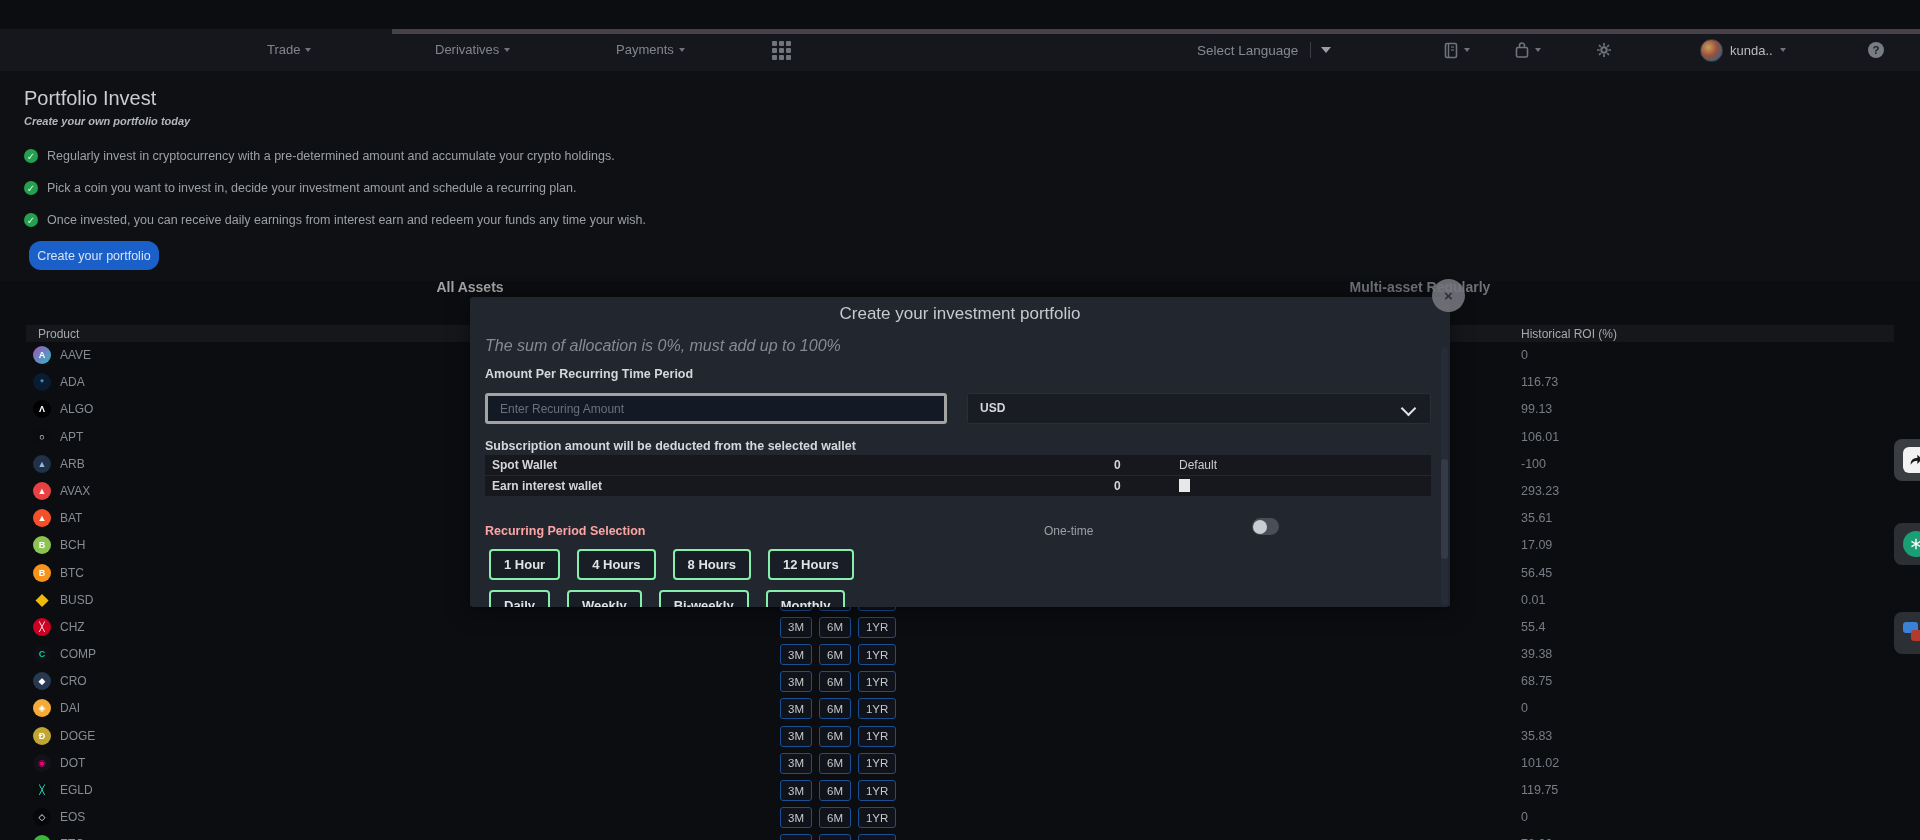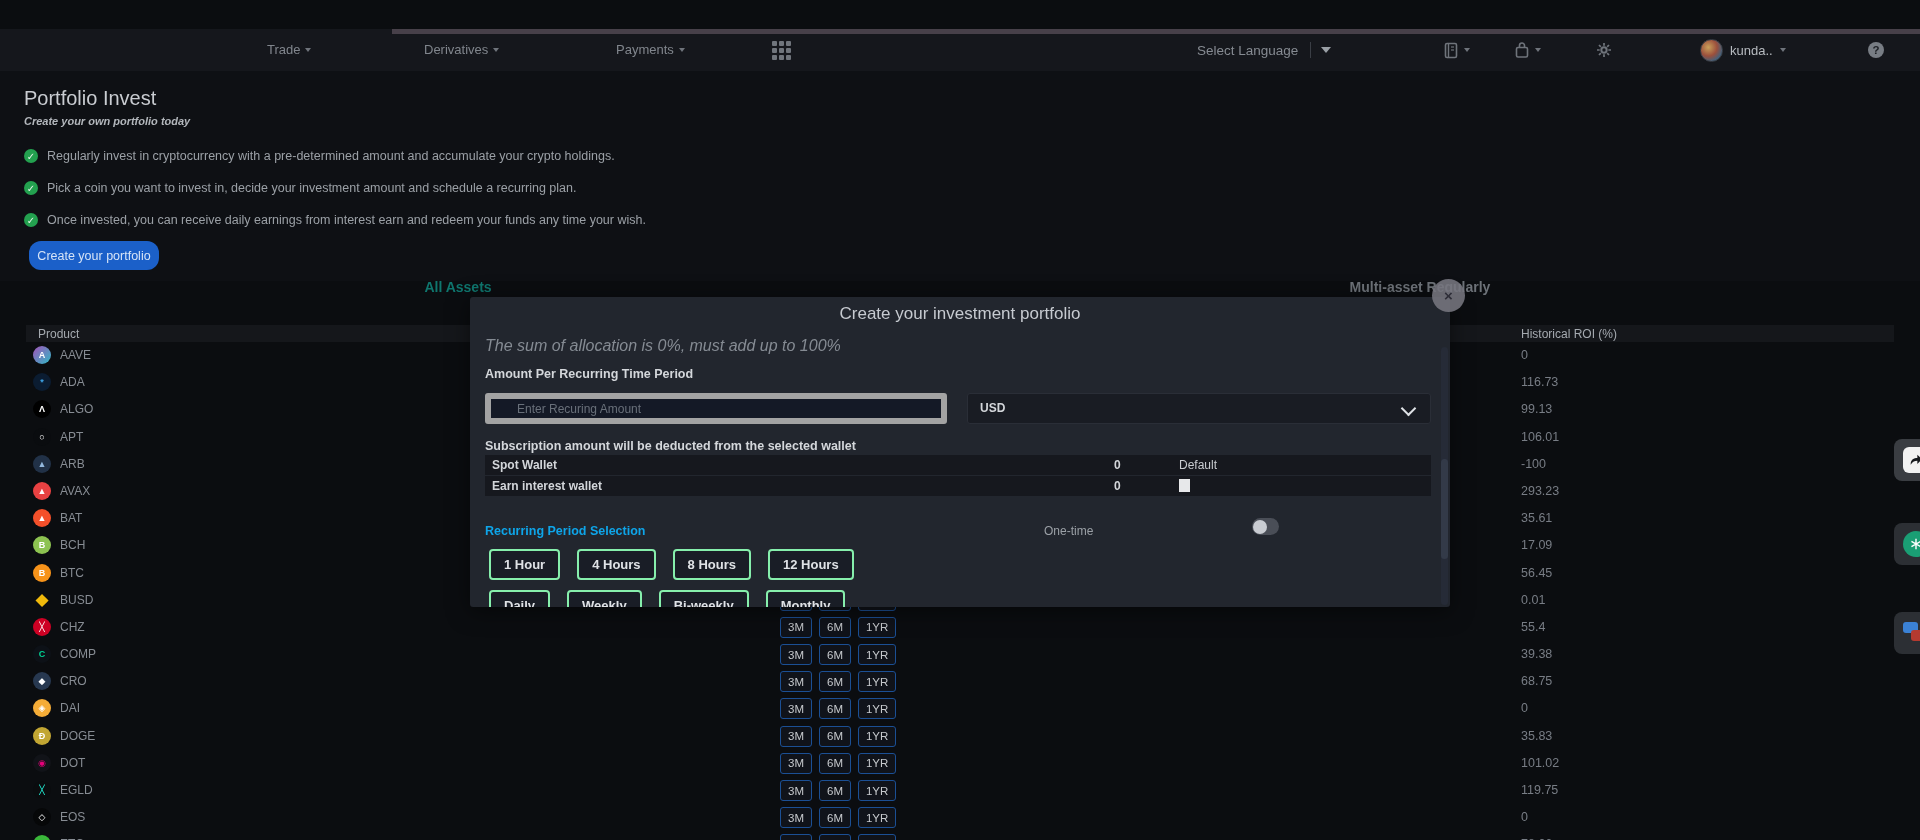--- a/index.html
+++ b/index.html
@@ -5,21 +5,21 @@
   html,body{margin:0;padding:0;background:#0b0d10;font-family:"Liberation Sans","DejaVu Sans",sans-serif;}
   #stage{position:relative;width:1920px;height:840px;overflow:hidden;background:#0b0d10;margin-top:29px;}
   .abs{position:absolute;}
 
   
   #accent-bar{left:392px;top:0;width:1528px;height:5px;background:#474049;}
 
   
   #nav{left:0;top:0;width:1920px;height:42px;background:#15171c;}
   .nmenu{top:0;height:42px;line-height:42px;color:#81868d;font-size:13px;cursor:pointer;display:flex;align-items:center;gap:5px;}
-  .m1{left:267px;} .m2{left:424px;} .m3{left:616px;}
+  .m1{left:267px;} .m2{left:435px;} .m3{left:616px;}
   .car{width:0;height:0;border-left:3.5px solid transparent;border-right:3.5px solid transparent;border-top:4px solid #6f747b;display:inline-block;}
   #grid-icon{left:772px;top:12px;width:20px;height:20px;display:grid;grid-template-columns:repeat(3,5px);grid-template-rows:repeat(3,5px);gap:2px;cursor:pointer;}
   #grid-icon span{background:#70757c;border-radius:1px;}
   #lang{left:1197px;top:0;height:42px;display:flex;align-items:center;color:#868b92;font-size:13.5px;cursor:pointer;}
   #lang .divider{width:1px;height:16px;background:#3a3e45;margin:0 10px 0 12px;}
   #lang .tri{width:0;height:0;border-left:5px solid transparent;border-right:5px solid transparent;border-top:6px solid #9aa0a6;}
   .nicon{top:0;height:42px;display:flex;align-items:center;gap:5px;cursor:pointer;color:#6f747b;}
   .i-orders{left:1443px;} .i-wallet{left:1514px;} .i-gear{left:1596px;} .i-help{left:1868px;}
   #user{left:1700px;top:0;height:42px;display:flex;align-items:center;gap:7px;cursor:pointer;}
   #avatar{width:21px;height:21px;border-radius:50%;background:radial-gradient(circle at 35% 35%,#c8a05a,#9b4f3c 45%,#41617c 75%,#2c3b2d);border:1px solid #3a3e45;}
@@ -31,53 +31,53 @@
   #page-title{left:24px;top:58px;font-size:20px;color:#c9ccd1;font-weight:500;}
   #page-subtitle{left:24px;top:86px;font-size:11px;color:#b3b7bc;font-style:italic;font-weight:bold;}
   .bullet{position:relative;display:flex;align-items:center;gap:9px;height:32px;}
   #bullets{left:24px;top:111px;}
   .check{width:14px;height:14px;border-radius:50%;background:#23a14f;color:#e9f5ec;font-size:10px;display:flex;align-items:center;justify-content:center;}
   .btext{color:#9ba0a6;font-size:12.5px;}
   #cta{left:29px;top:212px;width:130px;height:29px;background:#1b60c9;border:none;border-radius:12px;color:#d6e4f7;font-size:12.5px;cursor:pointer;font-family:inherit;}
 
   
   .tab{top:250px;width:200px;text-align:center;font-size:14px;font-weight:bold;cursor:pointer;}
-  #tab-all{left:358px;color:#0f766e;text-align:center;}
+  #tab-all{left:370px;color:#a3a3a3;text-align:center;}
   #tab-multi{left:1320px;color:#6d7278;}
 
   
   #thead{left:26px;top:296px;width:1868px;height:17px;background:#15171b;}
   #th-product{left:38px;top:298px;font-size:12px;color:#a5aab0;}
   #th-roi{left:1521px;top:298px;font-size:12px;color:#a5aab0;}
   #asset-rows{left:0;top:313px;width:1920px;}
   .arow{position:relative;height:27.2px;width:1920px;}
   .coin{position:absolute;left:33px;top:4px;width:18px;height:18px;border-radius:50%;display:flex;align-items:center;justify-content:center;font-size:9px;font-weight:bold;}
   .sym{position:absolute;left:60px;top:0;line-height:27.2px;font-size:12px;color:#878c93;text-align:right;}
   .btns{position:absolute;left:780px;top:3px;display:inline-flex;gap:7px;}
   .rbtn{background:#10131a;border:1px solid #1b4f94;border-radius:3px;color:#c6c9cd;font-size:11.5px;height:21px;padding:0 7px;cursor:pointer;font-family:inherit;}
   .roi{position:absolute;left:1521px;top:0;line-height:27.2px;font-size:12.5px;color:#787d85;}
 
   
   #modal{left:470px;top:268px;width:980px;height:310px;background:#22262e;border-radius:3px;box-shadow:0 4px 22px rgba(0,0,0,.5);overflow:hidden;}
   #modal-close{left:1432px;top:250px;width:33px;height:33px;border-radius:50%;background:rgba(118,118,128,.88);color:#2e2e38;font-size:15px;font-weight:bold;display:flex;align-items:center;justify-content:center;cursor:pointer;z-index:6;}
   #modal-title{left:0;top:7px;width:980px;text-align:center;font-size:17px;color:#c6cad0;}
   #alloc-note{left:15px;top:40px;font-size:16px;font-style:italic;color:#858b93;}
   #amount-label{left:15px;top:70px;font-size:12.5px;font-weight:bold;color:#d4d7db;}
-  #amount-input{left:15px;top:96px;width:462px;height:31px;background:#141926;border:6px solid #a3a3a3;border-radius:3px;color:#aeb3ba;font-size:12px;padding:0 26px;box-sizing:border-box;font-family:inherit;}
+  #amount-input{left:15px;top:96px;width:462px;height:31px;background:#141926;border:3px solid #a3a3a3;border-radius:3px;color:#aeb3ba;font-size:12px;padding:0 12px;box-sizing:border-box;font-family:inherit;}
   #amount-input::placeholder{color:#69707a;}
   #currency-select{left:497px;top:96px;width:464px;height:31px;background:#191c23;border:1px solid #2a2e37;border-radius:3px;color:#d3d6da;font-size:12px;font-weight:bold;line-height:29px;padding-left:12px;box-sizing:border-box;cursor:pointer;}
   #currency-chevron{right:16px;top:9px;width:9px;height:9px;border-right:2px solid #dfe2e6;border-bottom:2px solid #dfe2e6;transform:rotate(45deg);}
   #wallet-note{left:15px;top:142px;font-size:12.5px;font-weight:bold;color:#d4d7db;}
   #wallet-rows{left:15px;top:158px;width:946px;}
   .wrow{position:relative;height:20px;margin-bottom:1px;background:#16181e;}
   .wname{position:absolute;left:7px;line-height:20px;font-size:12px;font-weight:bold;color:#d3d6da;}
   .wamt{position:absolute;left:629px;line-height:20px;font-size:12px;font-weight:bold;color:#d3d6da;}
   .wtag{position:absolute;left:694px;line-height:20px;font-size:12px;color:#c9ccd1;}
   .wcheck{position:absolute;left:694px;top:3px;width:11px;height:13px;background:#e7e8ea;cursor:pointer;}
-  #recurring-label{left:15px;top:227px;font-size:12.5px;font-weight:bold;color:#0ea5e9;}
+  #recurring-label{left:15px;top:227px;font-size:12.5px;font-weight:bold;color:#fca5a5;}
   #one-time{left:574px;top:227px;font-size:12px;color:#9ba0a6;}
   #toggle{left:782px;top:221px;width:27px;height:17px;border-radius:9px;background:#4a4e57;cursor:pointer;}
   #toggle .knob{position:absolute;left:1px;top:1.5px;width:14px;height:14px;border-radius:50%;background:#c9ccd2;}
   .prow{display:inline-flex;gap:17px;}
   #period-row1{left:19px;top:252px;}
   #period-row2{left:19px;top:293px;}
   .pbtn{background:#191d26;border:2px solid #86efac;border-radius:4px;color:#dfe2e6;font-size:13px;font-weight:bold;padding:6px 13px;cursor:pointer;font-family:inherit;}
   #modal-scrollbar{right:2px;top:50px;width:7px;height:258px;background:#262b37;border-radius:4px;}
   #modal-scroll-thumb{position:absolute;left:0;top:112px;width:7px;height:100px;background:#333a48;border-radius:4px;cursor:pointer;}
 

